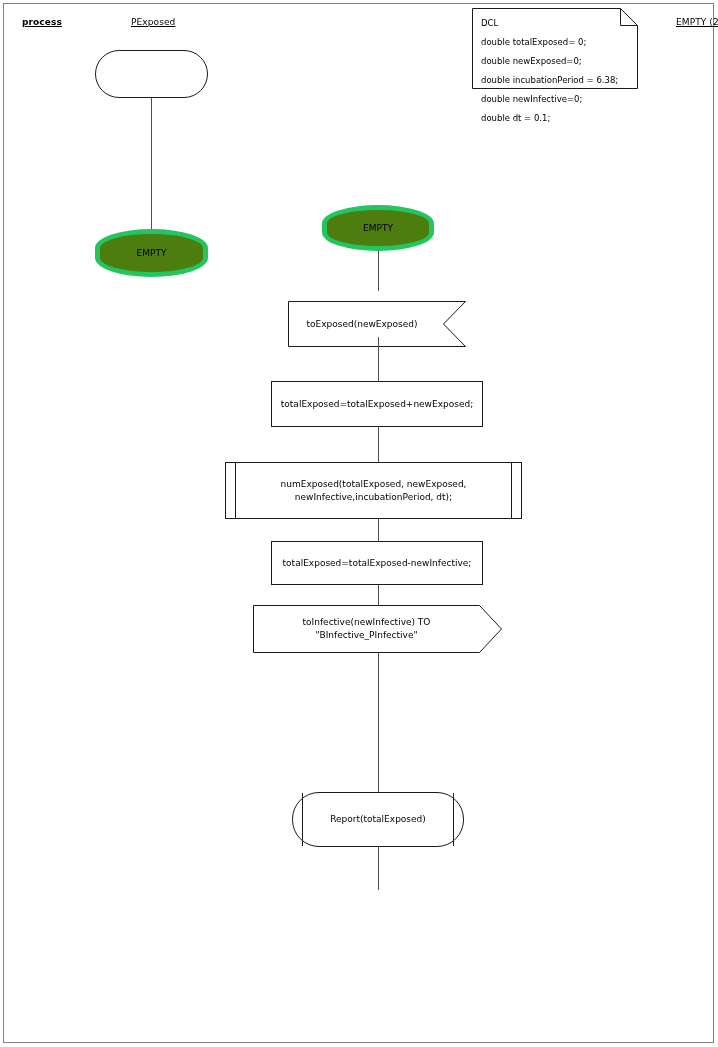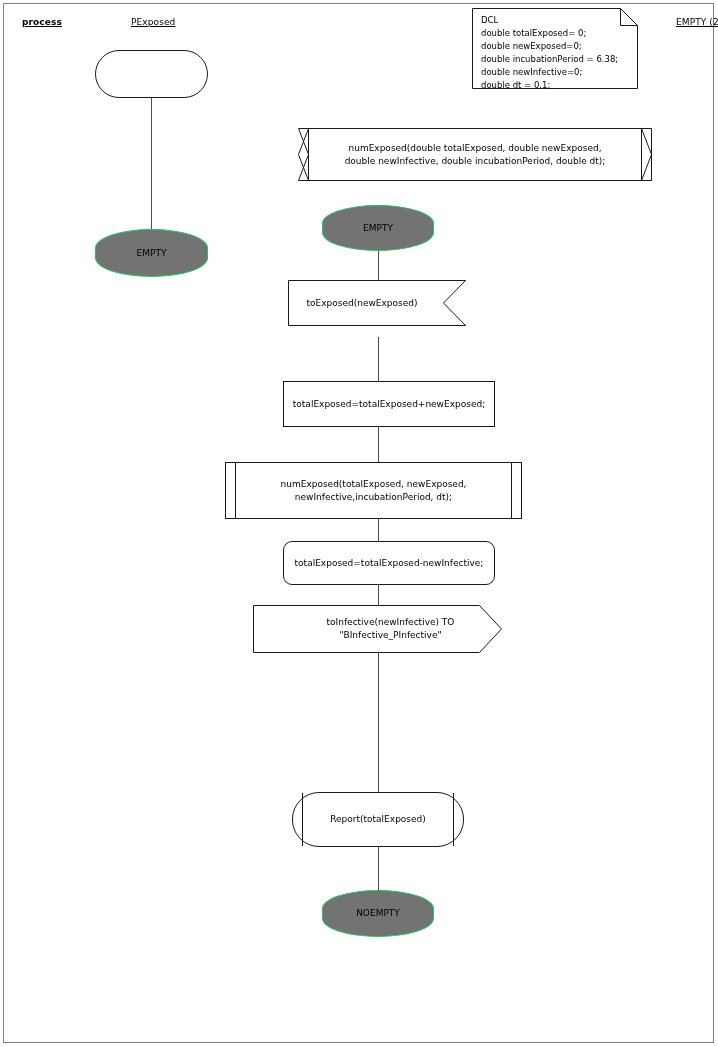--- a/index.html
+++ b/index.html
@@ -73,30 +73,29 @@
 
   
   .shape-start {
     border: 1px solid #1a1a1a;
     border-radius: 24px;
     background: #ffffff;
   }
 
   
   .shape-state {
-    border: 1px solid #22c55e;
+    border: 5px solid #22c55e;
     border-radius: 50% / 40%;
-    background: #737373;
+    background: #4d7c0f;
   }
 
   
   .shape-task {
     border: 1px solid #1a1a1a;
     background: #ffffff;
-    margin-left: 12px;
   }
 
   
   .shape-proccall {
     border: 1px solid #1a1a1a;
     background: #ffffff;
   }
   .shape-proccall::before,
   .shape-proccall::after {
     content: "";
@@ -123,21 +122,21 @@
     left: 0; top: 0;
     display: block;
   }
 
   
   .dcl-text {
     position: absolute;
     left: 9px;
     top: 6px;
     font-size: 8.5px;
-    line-height: 13px;
+    line-height: 19px;
     color: #000000;
     white-space: pre;
     text-align: left;
   }
 </style>
 </head>
 <body>
 
 <div id="page">
 
@@ -163,38 +162,28 @@
   <div class="node shape-start" style="left:95px; top:50px; width:113px; height:48px;">
     <div class="txt"></div>
   </div>
 
   <div class="conn" style="left:151px; top:98px; height:131px;"></div>
 
   <div class="node shape-state" style="left:95px; top:229px; width:113px; height:48px;">
     <div class="txt">EMPTY</div>
   </div>
 
-  <div class="node shape-procdecl" style="left:298px; top:128px; width:354px; height:53px;">
-    <svg width="354" height="53" viewBox="0 0 354 53">
-      <path d="M0.5,0.5 L353.5,0.5 L353.5,52.5 L0.5,52.5 L10.5,26.5 Z" fill="#ffffff" stroke="#1a1a1a" stroke-width="1"></path>
-      <path d="M343.5,0.5 L353.5,26.5 L343.5,52.5" fill="none" stroke="#1a1a1a" stroke-width="1"></path>
-      <path d="M10.5,0.5 L0.5,26.5 L10.5,52.5" fill="none" stroke="#1a1a1a" stroke-width="1"></path>
-      <rect x="10.5" y="0.5" width="333" height="52" fill="#ffffff" stroke="#1a1a1a" stroke-width="1"></rect>
-    </svg>
-    <div class="txt" style="padding:0 18px;">numExposed(double totalExposed, double newExposed,
-double newInfective, double incubationPeriod, double dt);</div>
-  </div>
 
   <div class="node shape-state" style="left:322px; top:205px; width:112px; height:46px;">
     <div class="txt">EMPTY</div>
   </div>
 
   <div class="conn" style="left:378px; top:251px; height:40px;"></div>
 
-  <div class="node shape-input" style="left:288px; top:280px; width:178px; height:46px;">
+  <div class="node shape-input" style="left:288px; top:301px; width:178px; height:46px;">
     <svg width="178" height="46" viewBox="0 0 178 46">
       <path d="M0.5,0.5 L177.5,0.5 L155.5,23 L177.5,45.5 L0.5,45.5 Z" fill="#ffffff" stroke="#1a1a1a" stroke-width="1"></path>
     </svg>
     <div class="txt" style="padding-right:34px;">toExposed(newExposed)</div>
   </div>
 
   <div class="conn" style="left:378px; top:337px; height:44px;"></div>
 
   <div class="node shape-task" style="left:271px; top:381px; width:212px; height:46px;">
     <div class="txt">totalExposed=totalExposed+newExposed;</div>
@@ -202,38 +191,35 @@
 
   <div class="conn" style="left:378px; top:427px; height:35px;"></div>
 
   <div class="node shape-proccall" style="left:225px; top:462px; width:297px; height:57px;">
     <div class="txt" style="padding:0 16px;">numExposed(totalExposed, newExposed,
 newInfective,incubationPeriod, dt);</div>
   </div>
 
   <div class="conn" style="left:378px; top:519px; height:22px;"></div>
 
-  <div class="node shape-task" style="left:271px; top:541px; width:212px; height:44px;border-radius:9px;">
+  <div class="node shape-task" style="left:271px; top:541px; width:212px; height:44px;">
     <div class="txt">totalExposed=totalExposed-newInfective;</div>
   </div>
 
   <div class="conn" style="left:378px; top:585px; height:20px;"></div>
 
   <div class="node shape-output" style="left:253px; top:605px; width:249px; height:48px;">
     <svg width="249" height="48" viewBox="0 0 249 48">
       <path d="M0.5,0.5 L226.5,0.5 L248.5,24 L226.5,47.5 L0.5,47.5 Z" fill="#ffffff" stroke="#1a1a1a" stroke-width="1"></path>
     </svg>
-    <div class="txt" style="padding-right:26px;margin-left:24px;">toInfective(newInfective) TO "BInfective_PInfective"</div>
+    <div class="txt" style="padding-right:26px;">toInfective(newInfective) TO "BInfective_PInfective"</div>
   </div>
 
   <div class="conn" style="left:378px; top:653px; height:139px;"></div>
 
   <div class="node shape-proccall" style="left:292px; top:792px; width:172px; height:55px;border-radius:27px;">
     <div class="txt" style="padding:0 16px;">Report(totalExposed)</div>
   </div>
 
   <div class="conn" style="left:378px; top:847px; height:43px;"></div>
 
-  <div class="node shape-state" style="left:322px; top:890px; width:112px; height:47px;">
-    <div class="txt">NOEMPTY</div>
-  </div>
 
 </div>
 
 </body></html>

